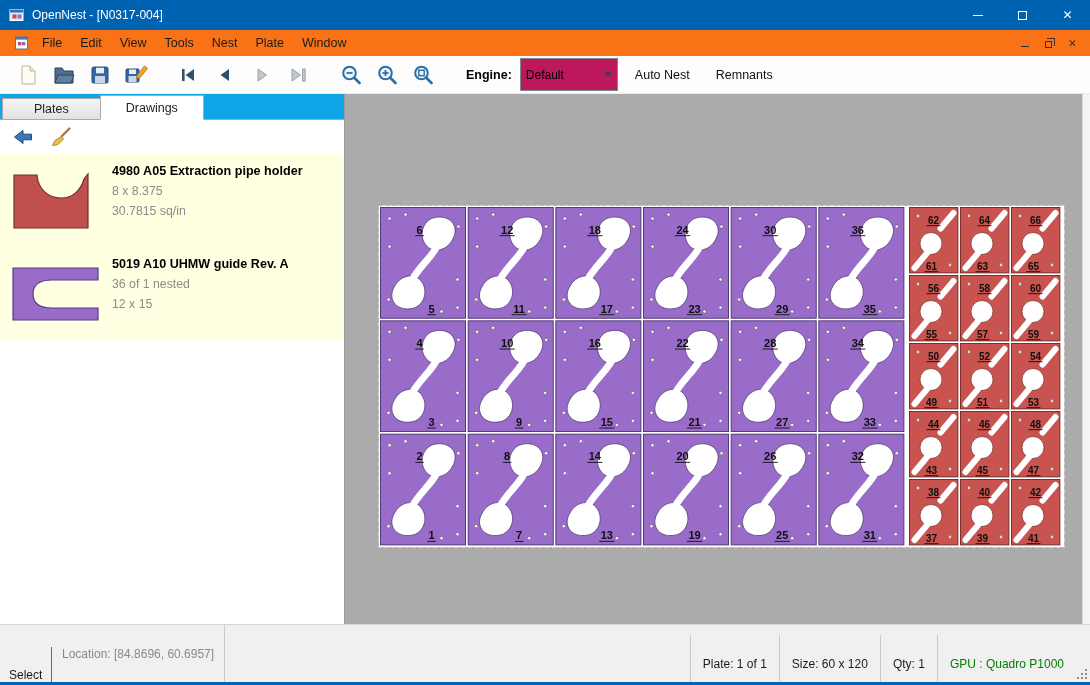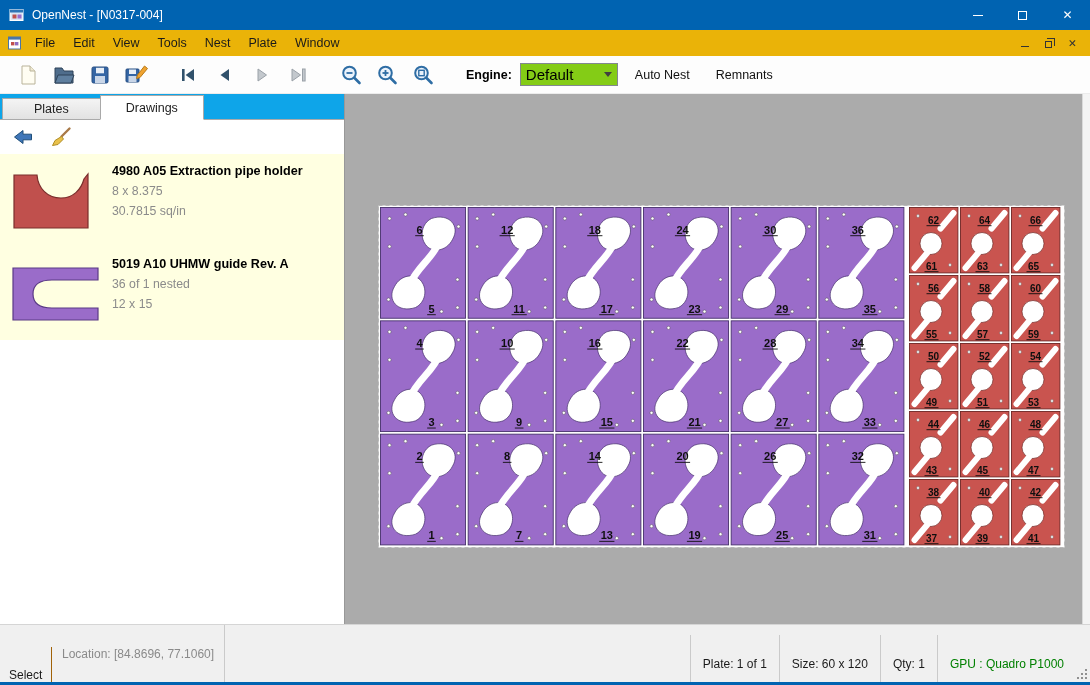--- a/index.html
+++ b/index.html
@@ -13,35 +13,35 @@
   
   .titlebar { flex:0 0 30px; background:var(--accent,#0063b1); display:flex; align-items:center; }
   .app-icon { margin:0 7px 0 9px; display:flex; }
   .title-text { color:#fff; font-size:12px; }
   .caption-buttons { margin-left:auto; display:flex; height:30px; }
   .cap-btn { width:45px; height:30px; display:flex; align-items:center; justify-content:center; color:#fff; font-size:12px; }
   .glyph-min { display:block; width:10px; height:1px; background:#fff; }
   .glyph-max { display:block; width:9px; height:9px; border:1px solid #fff; }
 
   
-  .menubar { flex:0 0 26px; display:flex; align-items:center; background:#eab308; font-size:12.5px; color:#1a1a1a; }
+  .menubar { flex:0 0 26px; display:flex; align-items:center; background:#f97316; font-size:12.5px; color:#1a1a1a;padding-left:7px; }
   .doc-icon { margin:0 3px 0 7px; display:flex; }
   .menu-item { padding:5px 9px; }
   .mdi-controls { margin-left:auto; display:flex; align-items:center; gap:5px; padding-right:8px; color:#333; }
   .mdi-btn { width:19px; height:17px; display:flex; align-items:center; justify-content:center; font-size:10.5px; }
   .glyph-min-dark { display:block; width:8px; height:1px; background:#333; margin-top:7px; }
   .glyph-restore { position:relative; display:block; width:7px; height:7px; border:1px solid #333; margin-top:3px; }
   .glyph-restore::before { content:""; position:absolute; left:1px; top:-4px; width:7px; height:7px; border-top:1px solid #333; border-right:1px solid #333; }
 
   
   .toolbar { flex:0 0 38px; display:flex; align-items:center; background:#fdfdfd; padding-left:10px; border-bottom:1px solid #ececec; }
   .tool-btn { width:36px; height:32px; display:flex; align-items:center; justify-content:center; }
   .group-gap { width:18px; }
   .engine-label { font-weight:bold; font-size:12.5px; margin-left:24px; }
-  .combo { width:98px; height:23px; border:1px solid #828790; background:#84cc16; display:flex; align-items:center; font-size:15px; padding:0 5px; margin-left:8px; }
+  .combo { width:98px; height:33px; border:1px solid #828790; background:#be185d; display:flex; align-items:center; font-size:12px; padding:0 5px; margin-left:8px; }
   .combo-arrow { margin-left:auto; width:0; height:0; border-left:4px solid transparent; border-right:4px solid transparent; border-top:5px solid #404040; }
   .flat-btn { font-size:12.5px; padding:6px 9px; margin-left:8px; color:#111; }
 
   
   .main { flex:1; display:flex; min-height:0; }
   .sidebar { flex:0 0 345px; width:345px; background:#fff; border-right:1px solid #989898; display:flex; flex-direction:column; }
   .tabstrip { flex:0 0 26px; display:flex; align-items:flex-end; border-bottom:1px solid #aaa; background:#0ea5e9; padding-left:2px; }
   .tab { height:21px; display:flex; align-items:center; justify-content:center; padding:0 31px; font-size:12.5px;
          background:linear-gradient(#f4f4f4,#e2e2e2); border:1px solid #a9a9a9; border-bottom:none; margin-right:-1px; color:#222; }
   .tab.active { height:25px; background:#fff; position:relative; z-index:2; margin-bottom:-1px; border-bottom:1px solid #fff; padding:0 25px; }
@@ -765,21 +765,21 @@
             <text x="23" y="63" text-anchor="middle" font-size="10" font-weight="bold" fill="#0f0f0f" font-family="&quot;Liberation Sans&quot;, sans-serif">41</text>
             <line x1="16" y1="65.2" x2="30" y2="65.2" stroke="#0f0f0f" stroke-width="0.9"></line>
           </g>
         </svg>
       <div class="v-scroll"></div>
     </div>
   </div>
 
   <div class="statusbar">
     <div class="sb-mode">Select</div>
-    <div class="sb-location">Location: [84.8696, 77.1060]</div>
+    <div class="sb-location">Location: [84.8696, 60.6957]</div>
     <div class="sb-spacer"></div>
     <div class="sb-cell">Plate: 1 of 1</div>
     <div class="sb-cell">Size: 60 x 120</div>
     <div class="sb-cell">Qty: 1</div>
     <div class="sb-cell sb-gpu">GPU : Quadro P1000</div>
     <div class="sb-grip"></div>
   </div>
 
   <div class="bottom-accent"></div>
 </div>

